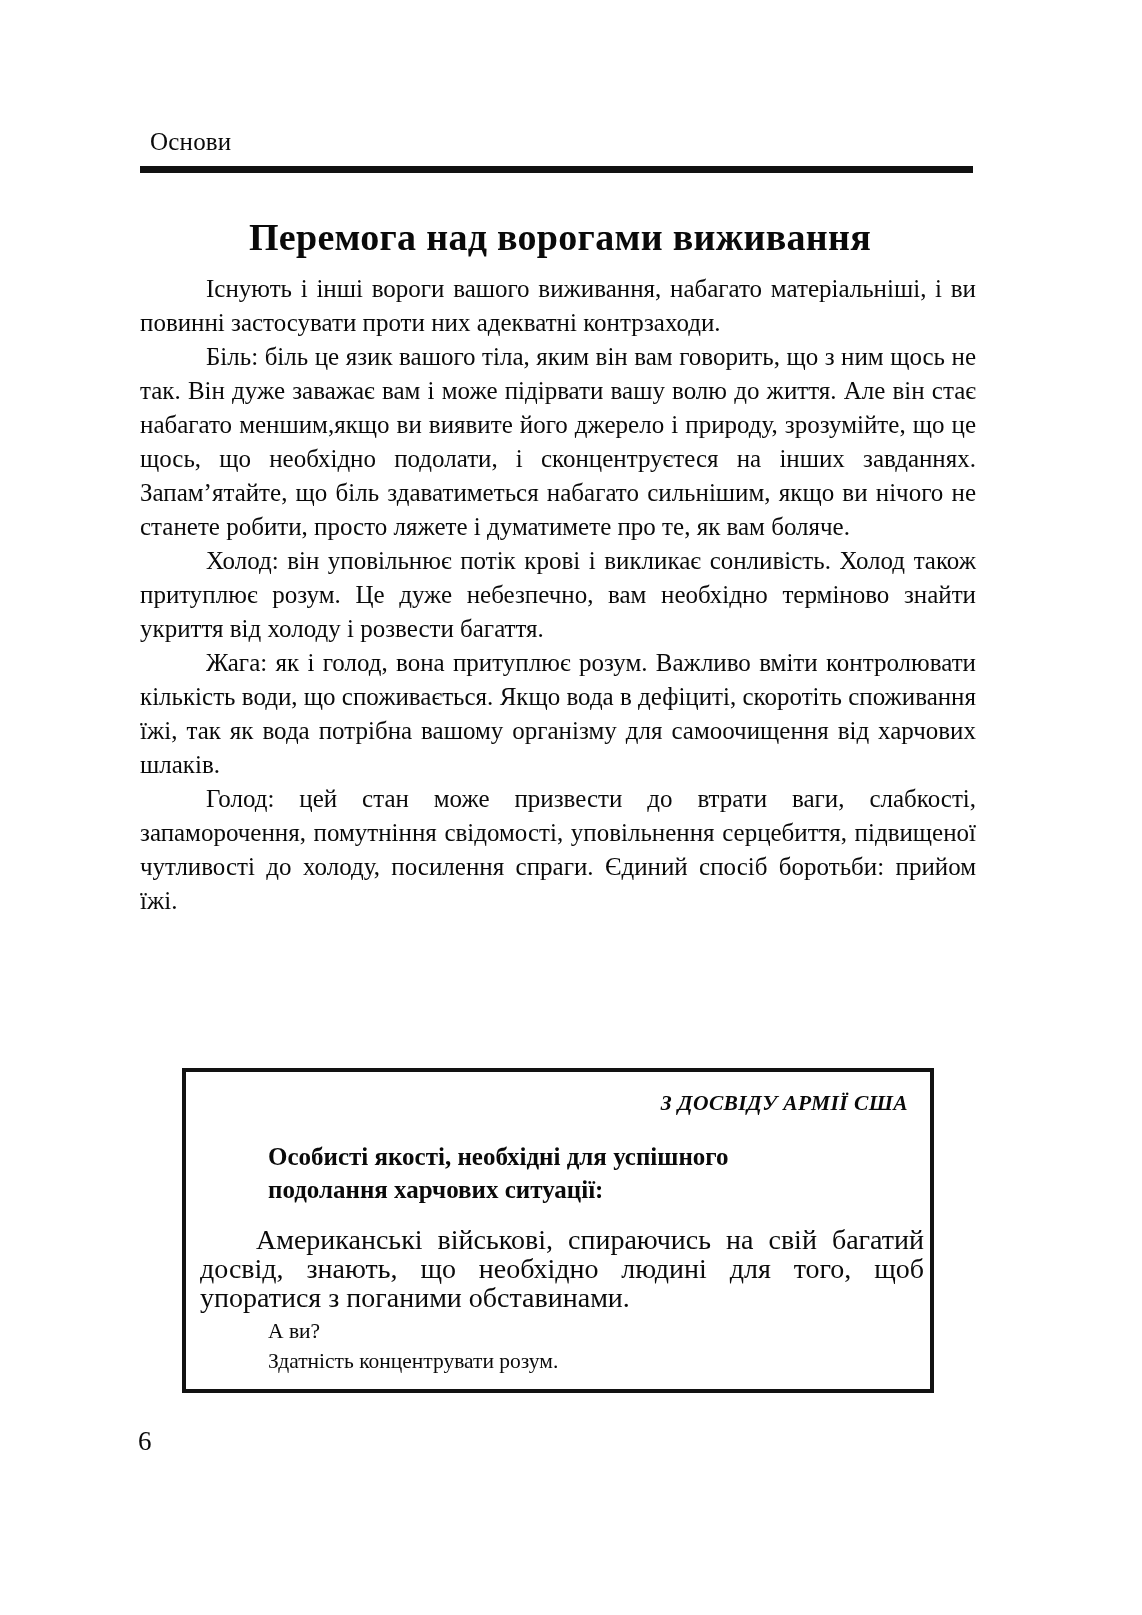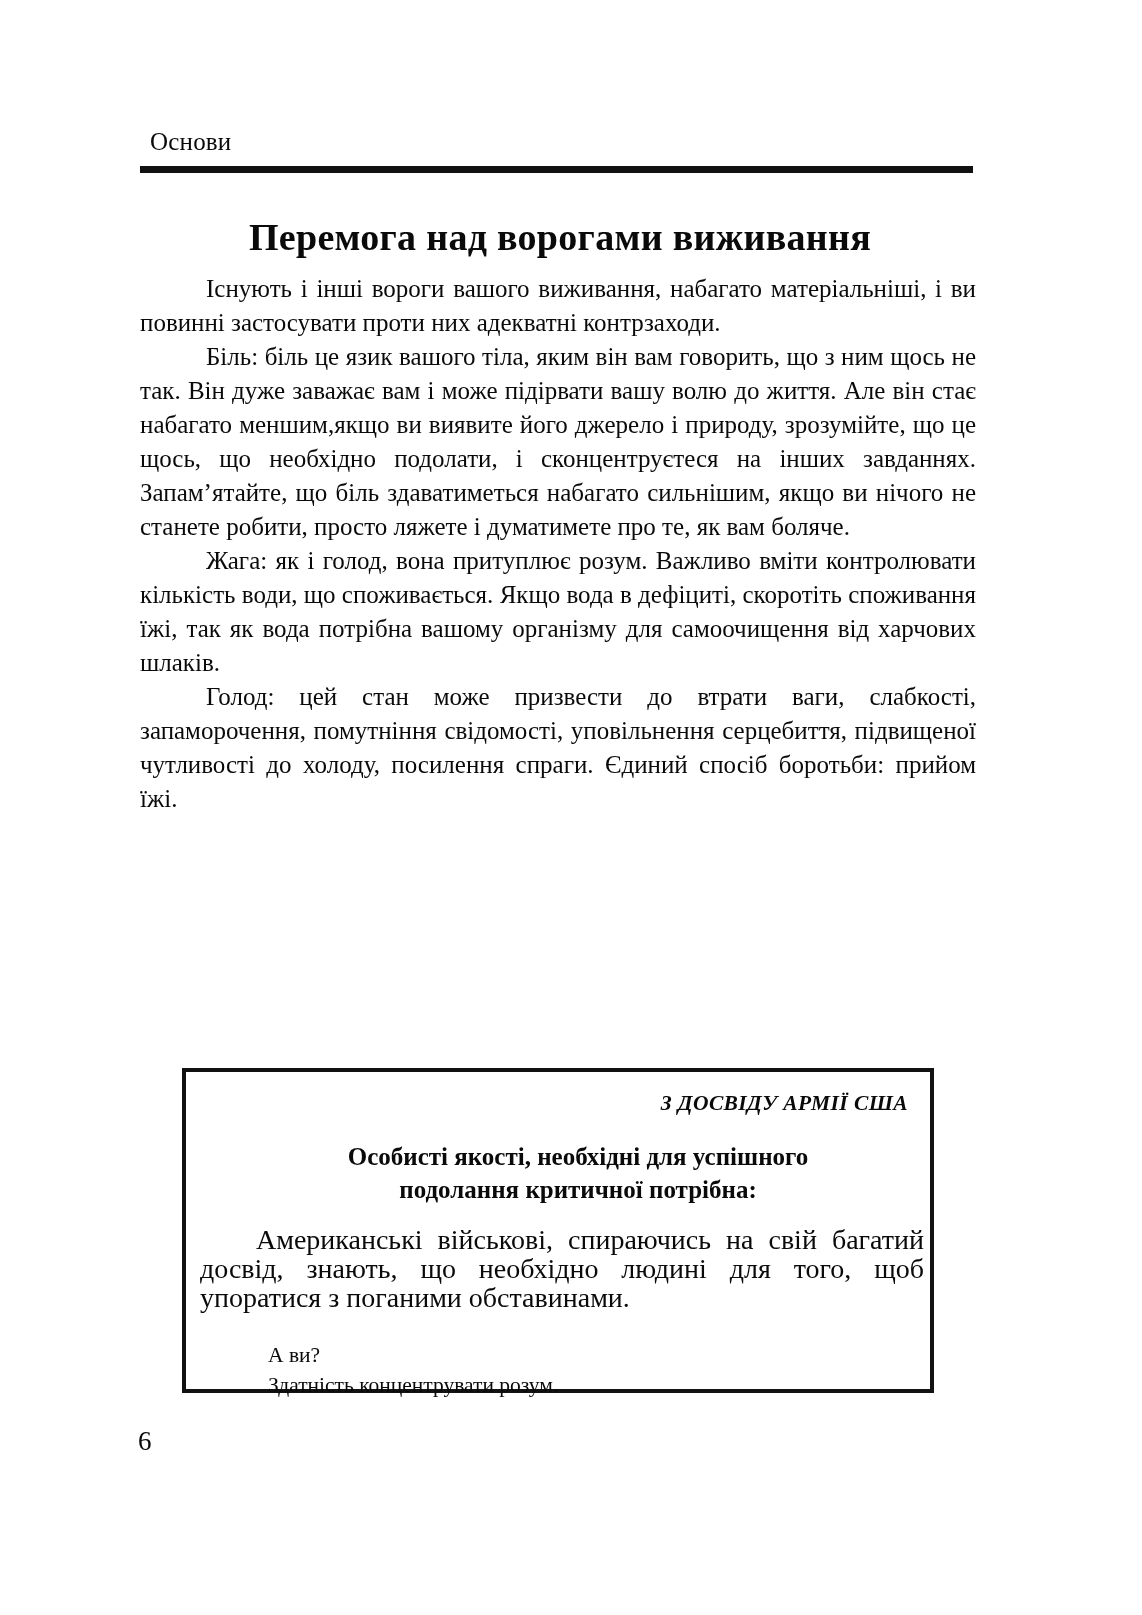--- a/index.html
+++ b/index.html
@@ -104,40 +104,39 @@
   }
   .callout-heading {
     position: absolute;
     left: 82px;
     top: 68px;
     width: 620px;
     font-size: 25px;
     font-weight: bold;
     line-height: 33px;
   }
-  .callout-heading .line { display: block; text-align: center; }
+  .callout-heading .line { display: block; }
   .callout-body {
     position: absolute;
     left: 14px;
     top: 153px;
     width: 724px;
   }
   .callout-body p {
     margin: 0;
     font-size: 28px;
     line-height: 29px;
     text-align: justify;
     text-indent: 56px;
   }
   .callout-list {
     position: absolute;
     left: 82px;
     top: 245px;
     width: 600px;
-    margin-top: 24px;
   }
   .callout-list .item {
     display: block;
     font-size: 21.5px;
     line-height: 29.5px;
     text-align: left;
   }
 
   
   .folio {
@@ -155,32 +154,33 @@
 
   <div class="running-head">Основи</div>
 
   <div class="head-rule"></div>
 
   <h1 class="chapter-title">Перемога над ворогами виживання</h1>
 
   <div class="body-block">
     <p class="para">Існують і інші вороги вашого виживання, набагато матеріальніші, і ви повинні застосувати проти них адекватні контрзаходи.</p>
     <p class="para">Біль: біль це язик вашого тіла, яким він вам говорить, що з ним щось не так.  Він дуже заважає вам і може підірвати вашу волю до життя.  Але він стає набагато меншим,якщо ви виявите його джерело і природу, зрозумійте, що це щось, що необхідно подолати, і сконцентруєтеся на інших завданнях. Запам’ятайте, що біль здаватиметься набагато сильнішим, якщо ви нічого не станете робити, просто ляжете і думатимете про те, як вам боляче.</p>
+    <p class="para">Холод: він уповільнює потік крові і викликає сонливість. Холод також притуплює розум.  Це дуже небезпечно, вам необхідно терміново знайти укриття від холоду і розвести багаття.</p>
     <p class="para">Жага: як і голод, вона притуплює розум.  Важливо вміти контролювати кількість води, що споживається.  Якщо вода в дефіциті, скоротіть споживання їжі, так як вода потрібна вашому організму для самоочищення від харчових шлаків.</p>
     <p class="para">Голод: цей стан може призвести до втрати ваги, слабкості, запаморочення, помутніння свідомості, уповільнення серцебиття, підвищеної чутливості до холоду, посилення спраги.  Єдиний спосіб боротьби: прийом їжі.</p>
   </div>
 
   <div class="callout">
     <div class="callout-inner">
 
       <div class="callout-kicker">З ДОСВІДУ АРМІЇ США</div>
 
       <div class="callout-heading">
         <span class="line">Особисті якості, необхідні для успішного</span>
-        <span class="line">подолання критичної потрібна:</span>
+        <span class="line">подолання харчових ситуації:</span>
       </div>
 
       <div class="callout-body">
         <p>Американські військові, спираючись на свій багатий досвід, знають, що необхідно людині для того, щоб упоратися з поганими обставинами.</p>
       </div>
 
       <div class="callout-list">
         <span class="item">А ви?</span>
         <span class="item">Здатність концентрувати розум.</span>
       </div>

